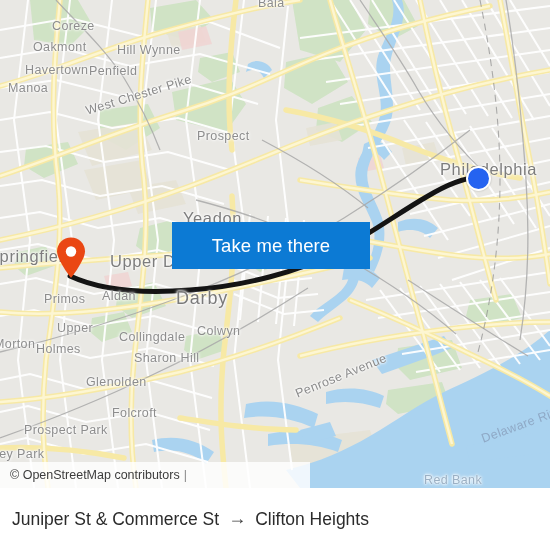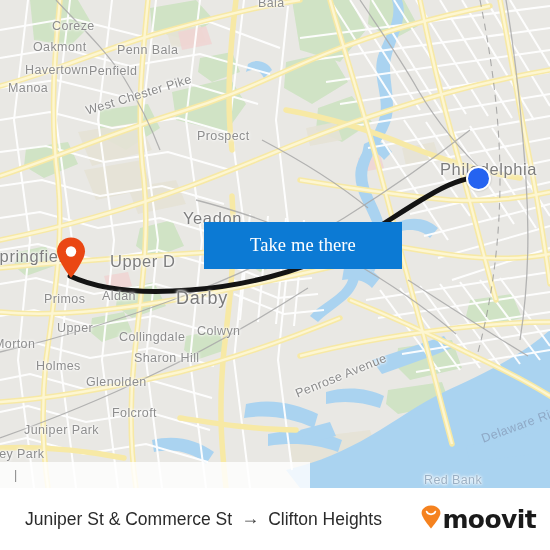--- a/index.html
+++ b/index.html
@@ -60,23 +60,22 @@
   #cta {
     position: absolute;
     left: 172px; top: 222px;
     width: 198px; height: 47px;
     background: #0c7ad4;
     color: #ffffff;
     font-size: 18.5px;
     display: flex; align-items: center; justify-content: center;
     cursor: pointer;
     border: none;
-    font-family: Liberation Serif, serif;
+    font-family: Liberation Sans, sans-serif;
     letter-spacing: .1px;
-    margin-left: 32px;
   }
 
   
   #attrib {
     position: absolute;
     left: 0; top: 462px;
     width: 310px; height: 26px;
     background: rgba(255,255,255,.82);
     display: flex; align-items: center;
     padding-left: 10px;
@@ -92,21 +91,20 @@
     width: 550px; height: 62px;
     background: #ffffff;
     display: flex; align-items: center;
   }
   #route-title {
     position: absolute;
     left: 12px;
     display: flex; align-items: center;
     font-size: 17.5px; color: #2b2b2b;
     white-space: nowrap;
-    margin-left: 13px;
   }
   #route-title .arrow {
     margin: 0 9px 0 9px;
     font-size: 18px; color: #3a3a3a;
     display: inline-block;
     transform: translateY(-1px);
   }
   #logo {
     position: absolute;
     right: 14px;
@@ -343,77 +341,68 @@
 
         <path d="M70,276 C100,290 140,294 190,290 C244,286 300,272 340,250
                  C376,230 400,212 428,196 C448,184 466,178 478,177" stroke="#141414" stroke-width="5" fill="none" stroke-linecap="round" stroke-linejoin="round"></path>
       </g>
     </svg>
 
     <div>
       <div class="maplabel lbl-town" style="left:258px;top:-4px">Bala</div>
       <div class="maplabel lbl-town" style="left:52px;top:19px">Coreze</div>
       <div class="maplabel lbl-town" style="left:33px;top:40px">Oakmont</div>
-      <div class="maplabel lbl-town" style="left:117px;top:43px">Penn Bala</div>
+      <div class="maplabel lbl-town" style="left:117px;top:43px">Hill Wynne</div>
       <div class="maplabel lbl-town" style="left:25px;top:63px">Havertown</div>
       <div class="maplabel lbl-town" style="left:89px;top:64px">Penfield</div>
       <div class="maplabel lbl-town" style="left:8px;top:81px">Manoa</div>
       <div class="maplabel lbl-town" style="left:197px;top:129px">Prospect</div>
       <div class="maplabel lbl-city" style="left:183px;top:209px">Yeadon</div>
       <div class="maplabel lbl-city" style="left:440px;top:160px">Philadelphia</div>
       <div class="maplabel lbl-city" style="left:-12px;top:247px">Springfield</div>
       <div class="maplabel lbl-city" style="left:110px;top:252px">Upper D</div>
       <div class="maplabel lbl-big" style="left:176px;top:288px">Darby</div>
       <div class="maplabel lbl-town" style="left:44px;top:292px">Primos</div>
       <div class="maplabel lbl-town" style="left:102px;top:289px">Aldan</div>
       <div class="maplabel lbl-town" style="left:197px;top:324px">Colwyn</div>
       <div class="maplabel lbl-town" style="left:57px;top:321px">Upper</div>
       <div class="maplabel lbl-town" style="left:119px;top:330px">Collingdale</div>
       <div class="maplabel lbl-town" style="left:-6px;top:337px">Morton</div>
-      <div class="maplabel lbl-town" style="left:36px;top:359px">Holmes</div>
+      <div class="maplabel lbl-town" style="left:36px;top:342px">Holmes</div>
       <div class="maplabel lbl-town" style="left:134px;top:351px">Sharon Hill</div>
       <div class="maplabel lbl-town" style="left:86px;top:375px">Glenolden</div>
       <div class="maplabel lbl-town" style="left:112px;top:406px">Folcroft</div>
-      <div class="maplabel lbl-town" style="left:24px;top:423px">Juniper Park</div>
+      <div class="maplabel lbl-town" style="left:24px;top:423px">Prospect Park</div>
       <div class="maplabel lbl-town" style="left:-4px;top:447px">ley Park</div>
       <div class="maplabel lbl-town" style="left:424px;top:473px;color:#9bb0c4">Red Bank</div>
 
       <div class="maplabel lbl-road" style="left:86px;top:104px;transform:rotate(-17deg);transform-origin:0 50%">West Chester Pike</div>
       <div class="maplabel lbl-road" style="left:296px;top:387px;transform:rotate(-22deg);transform-origin:0 50%">Penrose Avenue</div>
       <div class="maplabel lbl-water" style="left:482px;top:432px;transform:rotate(-20deg);transform-origin:0 50%">Delaware River</div>
     </div>
 
     <div id="pin">
       <svg width="30" height="42" viewBox="0 0 30 42">
         <path d="M15,41 C15,41 29,23 29,14.5 C29,6.5 22.7,0.5 15,0.5 C7.3,0.5 1,6.5 1,14.5 C1,23 15,41 15,41 Z" fill="#ea4713"></path>
         <circle cx="15" cy="14.5" r="5.2" fill="#ffffff"></circle>
       </svg>
     </div>
 
     <div id="bluedot"></div>
 
     <button id="cta">Take me there</button>
 
     <div id="attrib">
+      <span>© OpenStreetMap contributors</span>
       <span class="sep">|</span>
     </div>
   </div>
 
   <div id="footer">
     <div id="route-title">
       <span>Juniper St &amp; Commerce St</span>
       <span class="arrow">→</span>
       <span>Clifton Heights</span>
     </div>
 
-    <div id="logo">
-      <span>
-        <svg width="20" height="24" viewBox="0 0 20 24">
-          <path d="M10,23.5 C10,23.5 19.4,12.6 19.4,8 C19.4,3.7 15.2,0.4 10,0.4
-                   C4.8,0.4 0.6,3.7 0.6,8 C0.6,12.6 10,23.5 10,23.5 Z" fill="#f5821f"></path>
-          <path d="M5.6,6.6 C6.8,10.2 13.2,10.2 14.4,6.6" stroke="#ffffff" stroke-width="1.7" fill="none" stroke-linecap="round"></path>
-        </svg>
-      </span>
-      <span class="logo-text">moovit</span>
-    </div>
   </div>
 
 </div>
 
 </body></html>

